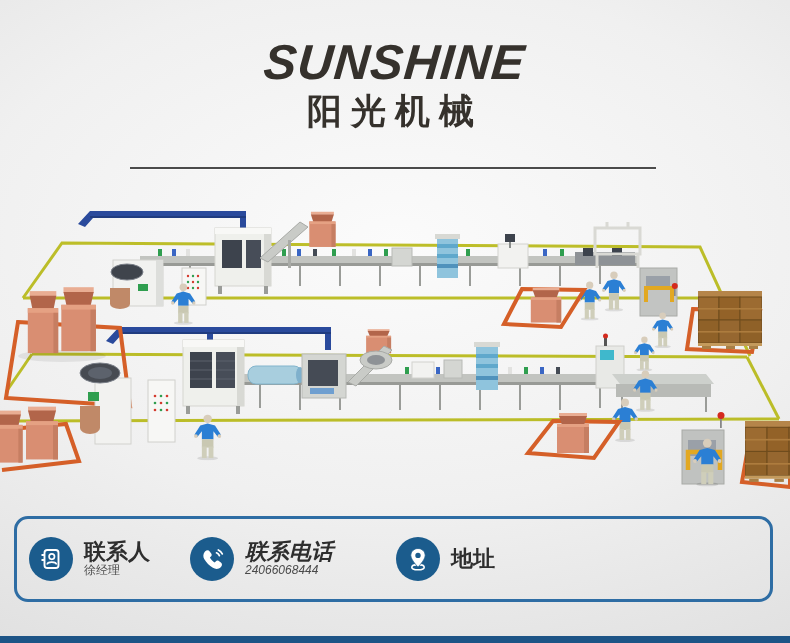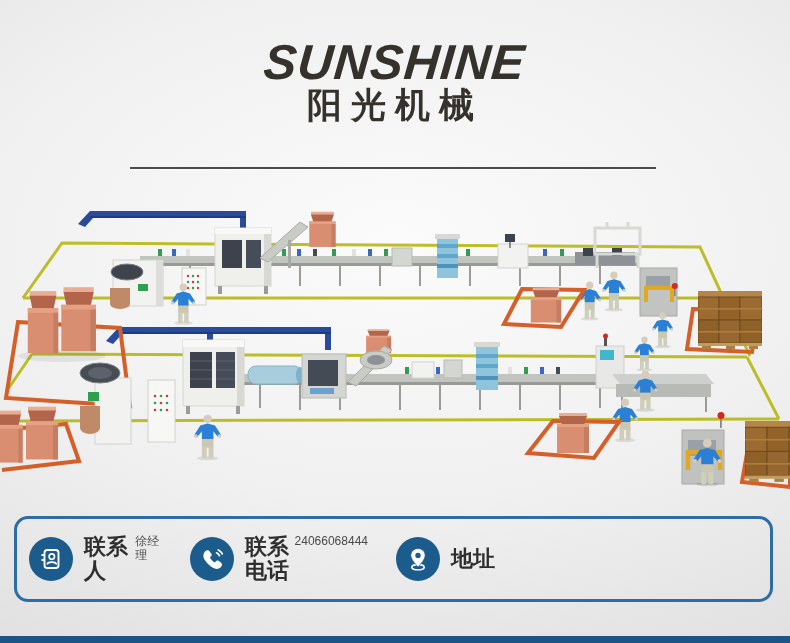--- a/index.html
+++ b/index.html
@@ -3,37 +3,37 @@
 <meta charset="utf-8">
 <style>
   html,body{margin:0;padding:0;}
   body{width:790px;height:643px;overflow:hidden;font-family:"Liberation Sans","DejaVu Sans",sans-serif;}
   .page{position:relative;width:790px;height:643px;
     background:radial-gradient(120% 90% at 50% 38%, #fbfbfb 0%, #f0f0f0 45%, #d8d8d8 100%);}
   
   .logo{position:absolute;top:38px;left:0;width:790px;text-align:center;color:#35312c;}
   .logo-en{font-size:49px;font-weight:900;font-style:italic;letter-spacing:1px;
     transform:skewX(-5deg);display:inline-block;line-height:1;}
-  .logo-row2{display:flex;justify-content:center;align-items:flex-end;gap:8px;}
+  .logo-row2{display:flex;justify-content:center;align-items:flex-end;gap:8px;margin-top:6px;}
   .logo-cn{font-size:35px;font-weight:bold;letter-spacing:9px;line-height:1;color:#35312c;}
   .logo-sub{font-size:19px;font-weight:600;letter-spacing:3px;line-height:1;color:#35312c;}
   .divider{position:absolute;top:167px;left:130px;width:526px;height:2px;background:#4b4b4b;
     box-shadow:0 1px 0 rgba(255,255,255,.6);}
   
   .scene{position:absolute;top:185px;left:0;width:790px;height:331px;}
   
   .contact-bar{position:absolute;left:14px;top:516px;width:759px;height:86px;box-sizing:border-box;
     border:3px solid #2e6da4;border-radius:14px;display:flex;align-items:center;}
   .contact-item{display:flex;align-items:center;gap:11px;flex:0 0 auto;}
   .ci-1{margin-left:12px;width:134px;}
-  .ci-2{margin-left:27px;width:178px;}
+  .ci-2{margin-left:27px;width:178px;font-style:italic;}
   .ci-3{margin-left:28px;}
   .icon-circle{width:44px;height:44px;border-radius:50%;background:#1b5c8d;flex:0 0 auto;
     display:flex;align-items:center;justify-content:center;}
-  .ci-text{display:flex;flex-direction:row;justify-content:center;}
+  .ci-text{display:flex;flex-direction:column;justify-content:center;}
   .ci-label{font-size:22px;font-weight:bold;color:#2e2e2e;line-height:1.1;}
   .ci-value{font-size:12px;color:#4a4a4a;line-height:1.15;}
   
   .bottom-strip{position:absolute;left:0;bottom:0;width:790px;height:7px;background:#1d5486;}
 </style>
 </head>
 <body>
 
 <div class="page">
 

